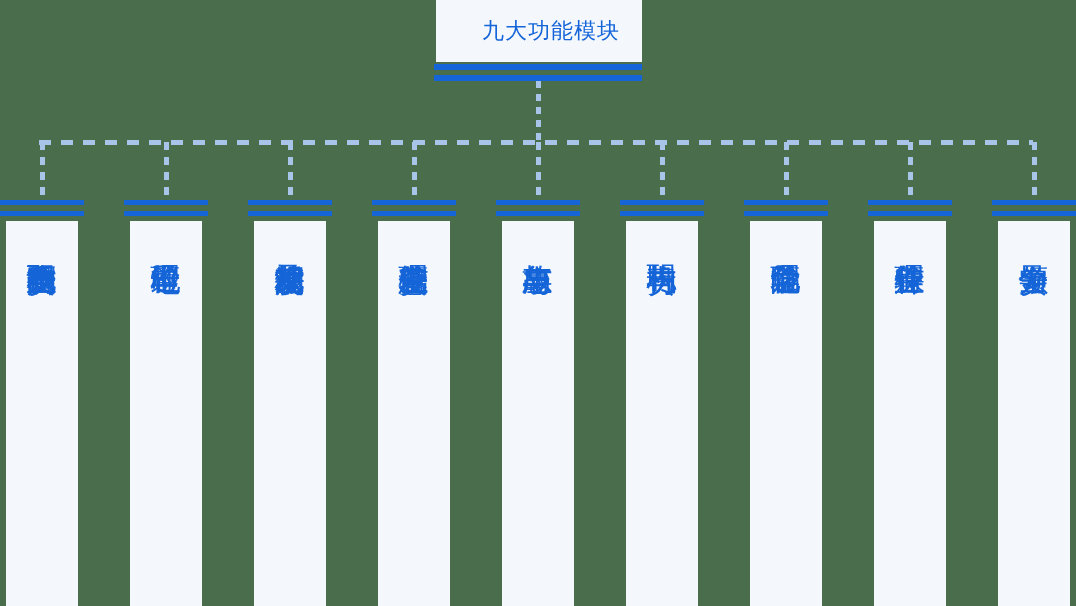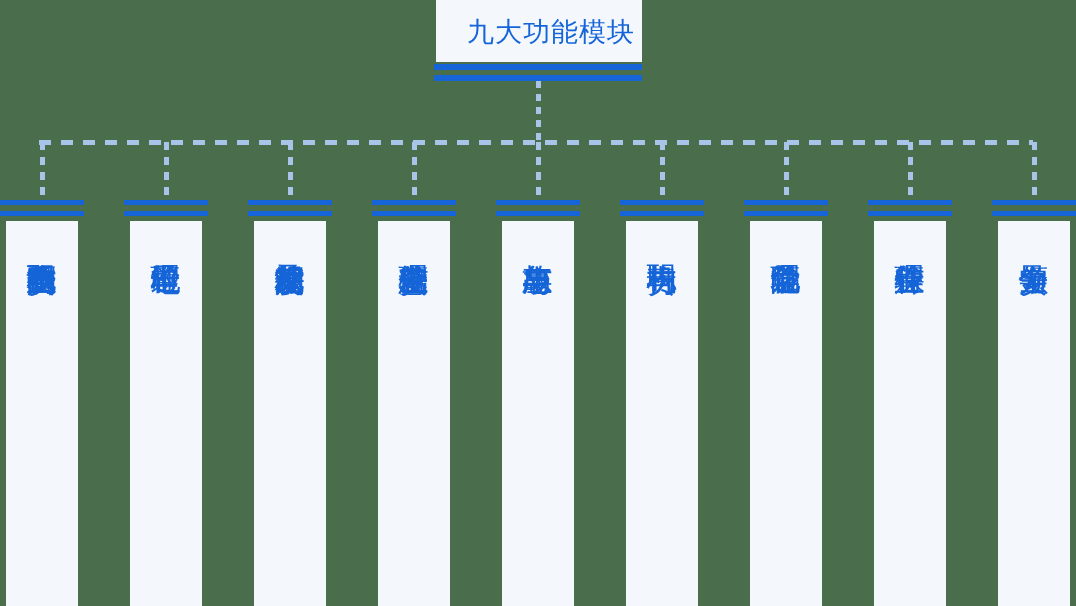--- a/index.html
+++ b/index.html
@@ -30,21 +30,21 @@
     top: 0px;
     width: 206px;
     height: 62px;
     background: #f4f8fd;
     display: flex;
     align-items: center;
     justify-content: center;
   }
   .root-label {
     color: #1565d8;
-    font-size: 27px;
+    font-size: 22px;
     letter-spacing: 1px;
     line-height: 1;
     white-space: nowrap;
     margin-left: 24px;
   }
   .root-bar-top {
     position: absolute;
     left: 434px;
     top: 64px;
     width: 208px;

